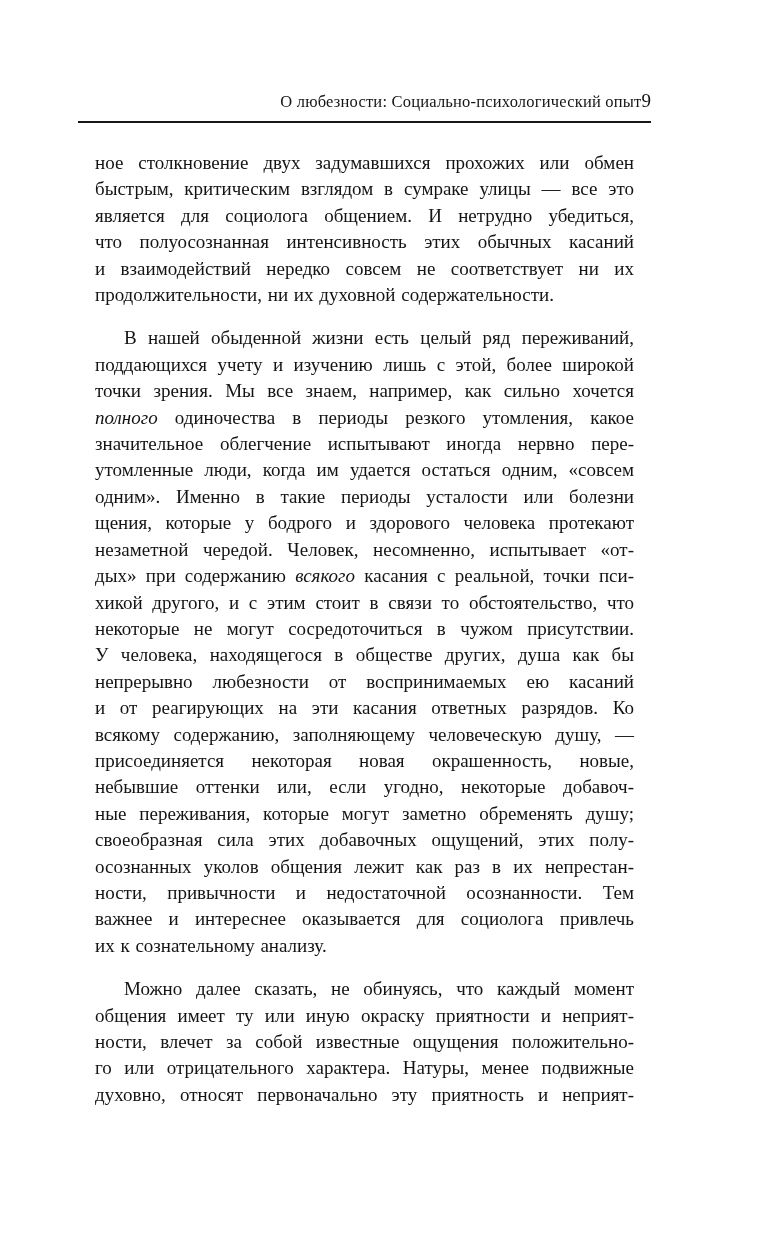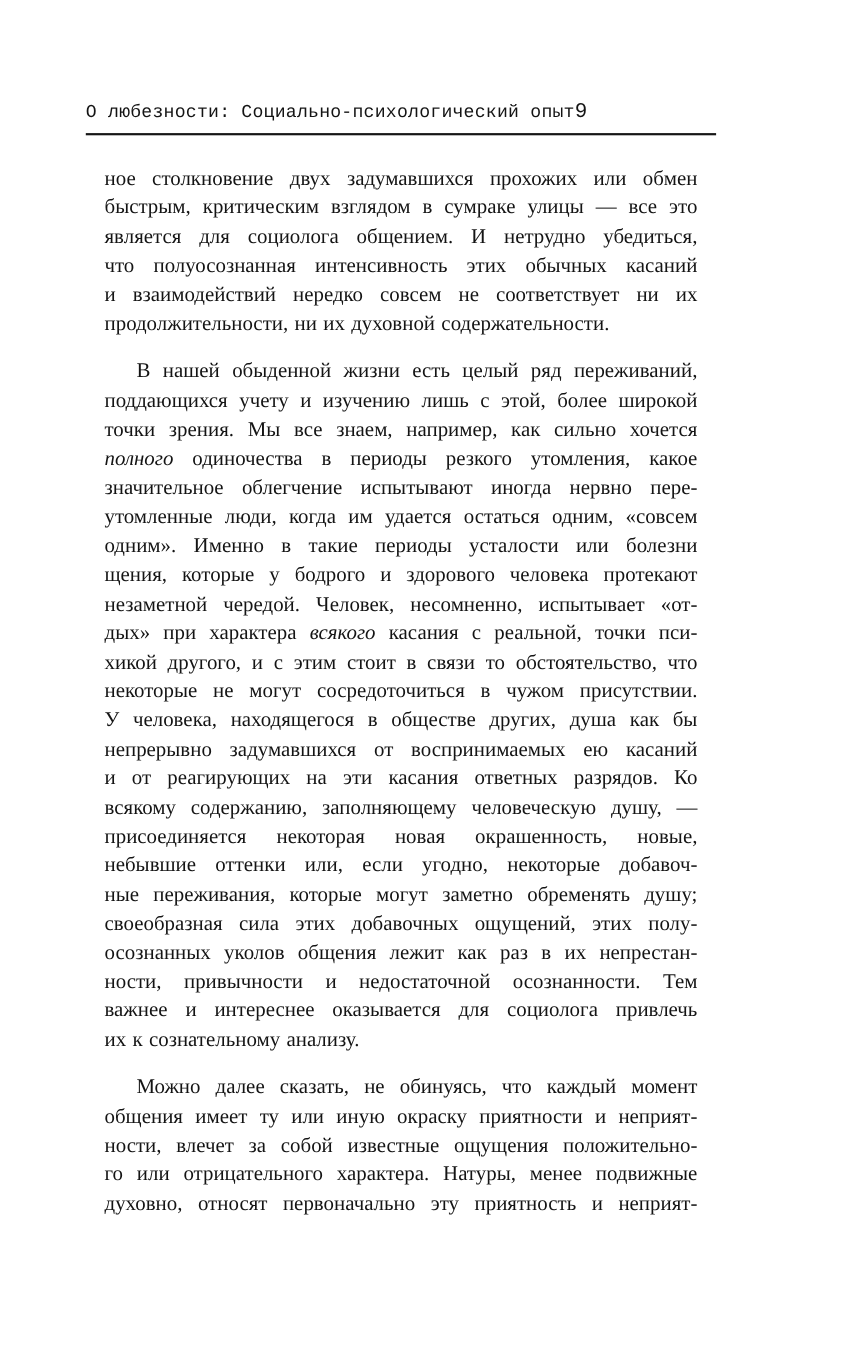--- a/index.html
+++ b/index.html
@@ -14,25 +14,24 @@
     margin: 0 auto;
     background: #ffffff;
     box-sizing: border-box;
     padding: 90px 117px 0 78px;
     font-family: "Liberation Serif", "DejaVu Serif", serif;
     color: #141414;
     overflow: hidden;
   }
   .running-head {
     display: flex;
-    justify-content: flex-start;
+    justify-content: flex-end;
     align-items: baseline;
     border-bottom: 2px solid #161616;
     padding-bottom: 9px;
-    font-family: Liberation Mono, monospace;
   }
   .running-head .title {
     font-size: 16.5px;
     letter-spacing: 0.2px;
     white-space: nowrap;
   }
   .running-head .folio {
     font-size: 19px;
   }
   .text-block {
@@ -77,25 +76,25 @@
       <div class="para">
         <div class="line indent"><span>В нашей обыденной жизни есть целый ряд переживаний,</span></div>
         <div class="line"><span>поддающихся учету и изучению лишь с этой, более широкой</span></div>
         <div class="line"><span>точки зрения. Мы все знаем, например, как сильно хочется</span></div>
         <div class="line"><i>полного</i><span> одиночества в периоды резкого утомления, какое</span></div>
         <div class="line"><span>значительное облегчение испытывают иногда нервно пере-</span></div>
         <div class="line"><span>утомленные люди, когда им удается остаться одним, «совсем</span></div>
         <div class="line"><span>одним». Именно в такие периоды усталости или болезни</span></div>
         <div class="line"><span>щения, которые у бодрого и здорового человека протекают</span></div>
         <div class="line"><span>незаметной чередой. Человек, несомненно, испытывает «от-</span></div>
-        <div class="line"><span>дых» при характера </span><i>всякого</i><span> касания с реальной, точки пси-</span></div>
+        <div class="line"><span>дых» при содержанию </span><i>всякого</i><span> касания с реальной, точки пси-</span></div>
         <div class="line"><span>хикой другого, и с этим стоит в связи то обстоятельство, что</span></div>
         <div class="line"><span>некоторые не могут сосредоточиться в чужом присутствии.</span></div>
         <div class="line"><span>У человека, находящегося в обществе других, душа как бы</span></div>
-        <div class="line"><span>непрерывно задумавшихся от воспринимаемых ею касаний</span></div>
+        <div class="line"><span>непрерывно любезности от воспринимаемых ею касаний</span></div>
         <div class="line"><span>и от реагирующих на эти касания ответных разрядов. Ко</span></div>
         <div class="line"><span>всякому содержанию, заполняющему человеческую душу, —</span></div>
         <div class="line"><span>присоединяется некоторая новая окрашенность, новые,</span></div>
         <div class="line"><span>небывшие оттенки или, если угодно, некоторые добавоч-</span></div>
         <div class="line"><span>ные переживания, которые могут заметно обременять душу;</span></div>
         <div class="line"><span>своеобразная сила этих добавочных ощущений, этих полу-</span></div>
         <div class="line"><span>осознанных уколов общения лежит как раз в их непрестан-</span></div>
         <div class="line"><span>ности, привычности и недостаточной осознанности. Тем</span></div>
         <div class="line"><span>важнее и интереснее оказывается для социолога привлечь</span></div>
         <div class="line flush"><span>их к сознательному анализу.</span></div>

